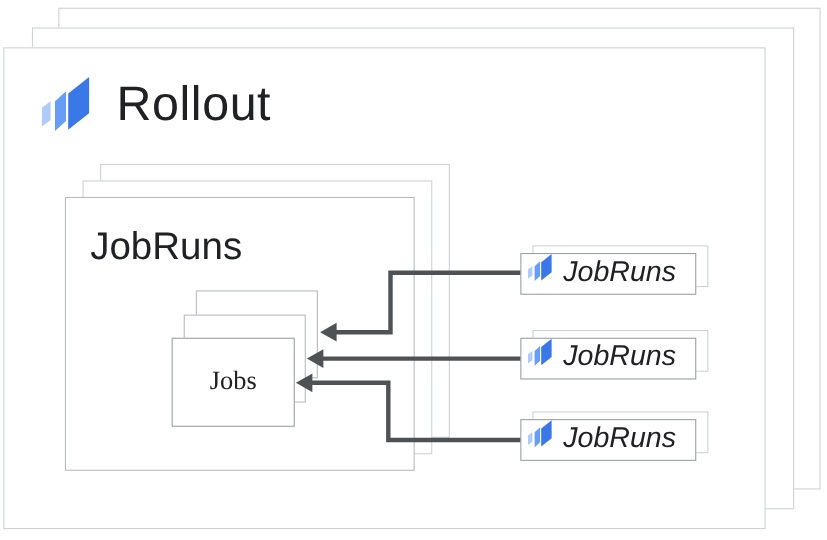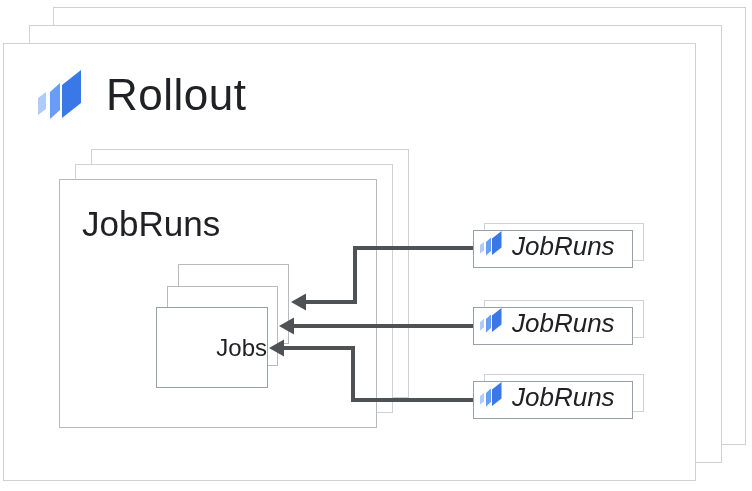--- a/index.html
+++ b/index.html
@@ -37,21 +37,21 @@
 
   .phases-label {
     position: absolute;
     left: 82px; top: 205px;
     font-size: 35px;
     line-height: 38px;
     color: var(--text, #202124);
   }
 
   .jobs-front {
-    display: flex; align-items: center; justify-content: flex-end;
+    display: flex; align-items: center; justify-content: center; font-family: Liberation Serif, serif;
   }
   .jobs-label {
     font-size: 24px;
     color: var(--text, #202124);
   }
 
   .jobrun-front {
     display: flex; align-items: flex-start;
     padding-left: 6px;
     font-style: italic;

